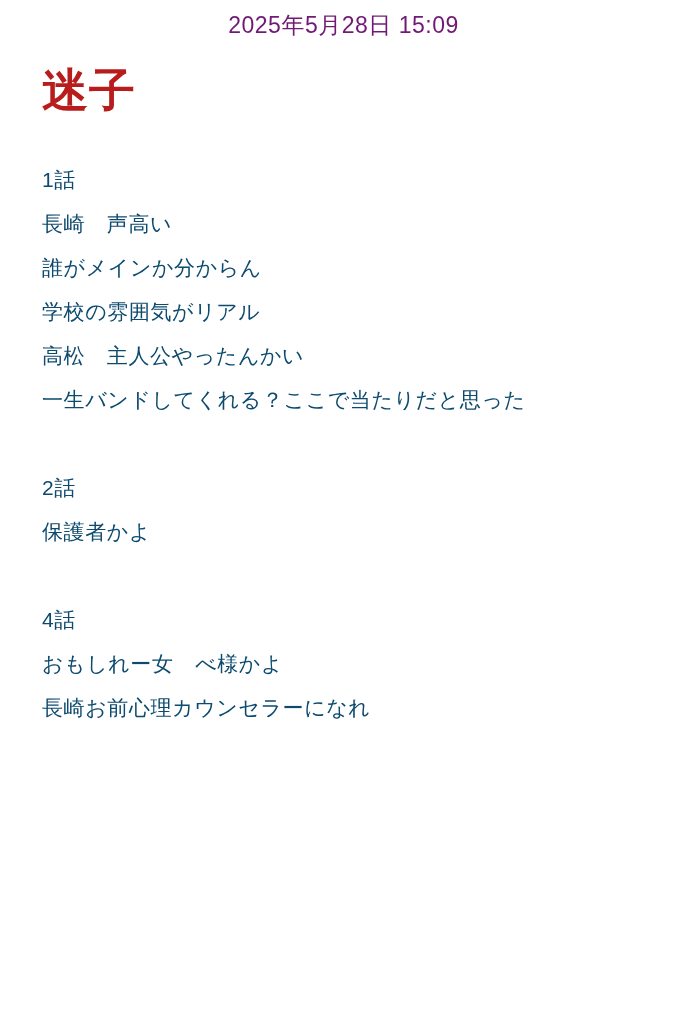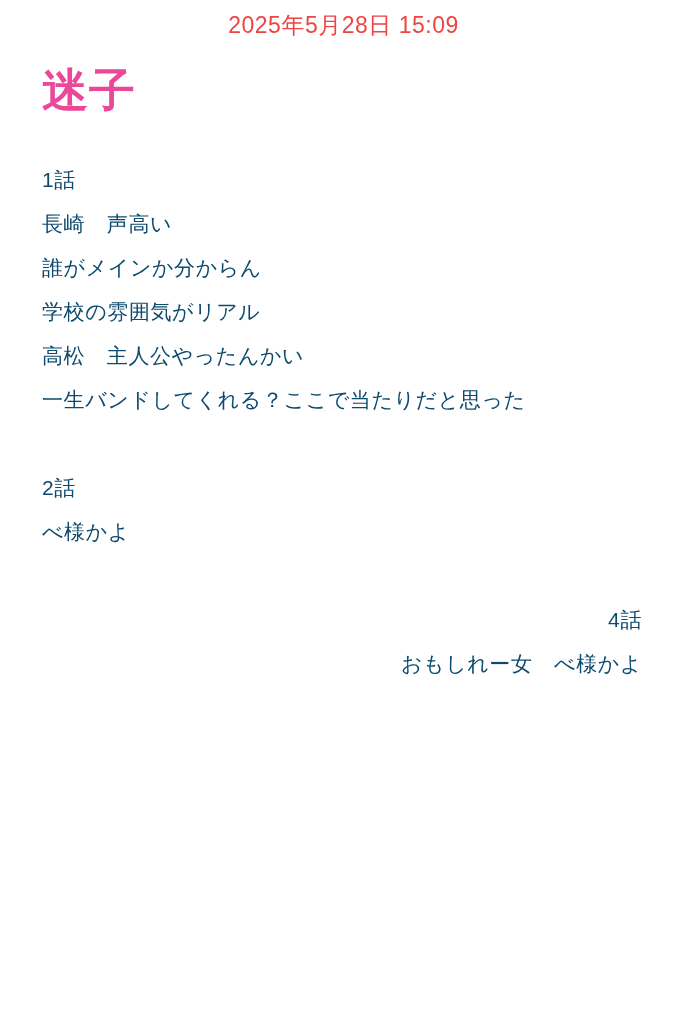--- a/index.html
+++ b/index.html
@@ -18,47 +18,46 @@
   .page {
     position: relative;
     width: 687px;
     height: 1024px;
     box-sizing: border-box;
     background: #ffffff;
   }
   .timestamp {
     text-align: center;
     font-size: 23px;
-    color: #ef4444;
+    color: #701a75;
     letter-spacing: 0.5px;
     padding-top: 12px;
     line-height: 1.2;
   }
   .title {
     font-size: 46px;
     font-weight: bold;
-    color: #ec4899;
+    color: #b91c1c;
     margin: 24px 0 0 42px;
     letter-spacing: 1px;
     line-height: 1.15;
   }
   .article-body {
     margin: 42px 0 0 42px;
     font-size: 21px;
     line-height: 44px;
     color: #0c4a6e;
     letter-spacing: 0.6px;
     width: 600px;
   }
   .block {
     margin-bottom: 44px;
   }
   .block:last-child {
     margin-bottom: 16px;
-    text-align: right;
   }
   .line {
     white-space: pre-wrap;
     word-break: break-word;
   }
 </style>
 </head>
 <body>
 
 <div class="page">
@@ -73,23 +72,24 @@
       <div class="line">1話</div>
       <div class="line">長崎　声高い</div>
       <div class="line">誰がメインか分からん</div>
       <div class="line">学校の雰囲気がリアル</div>
       <div class="line">高松　主人公やったんかい</div>
       <div class="line">一生バンドしてくれる？ここで当たりだと思った</div>
     </div>
 
     <div class="block">
       <div class="line">2話</div>
-      <div class="line">べ様かよ</div>
+      <div class="line">保護者かよ</div>
     </div>
 
 
     <div class="block">
       <div class="line">4話</div>
       <div class="line">おもしれー女　べ様かよ</div>
+      <div class="line">長崎お前心理カウンセラーになれ</div>
     </div>
 
   </div>
 </div>
 
 </body></html>

